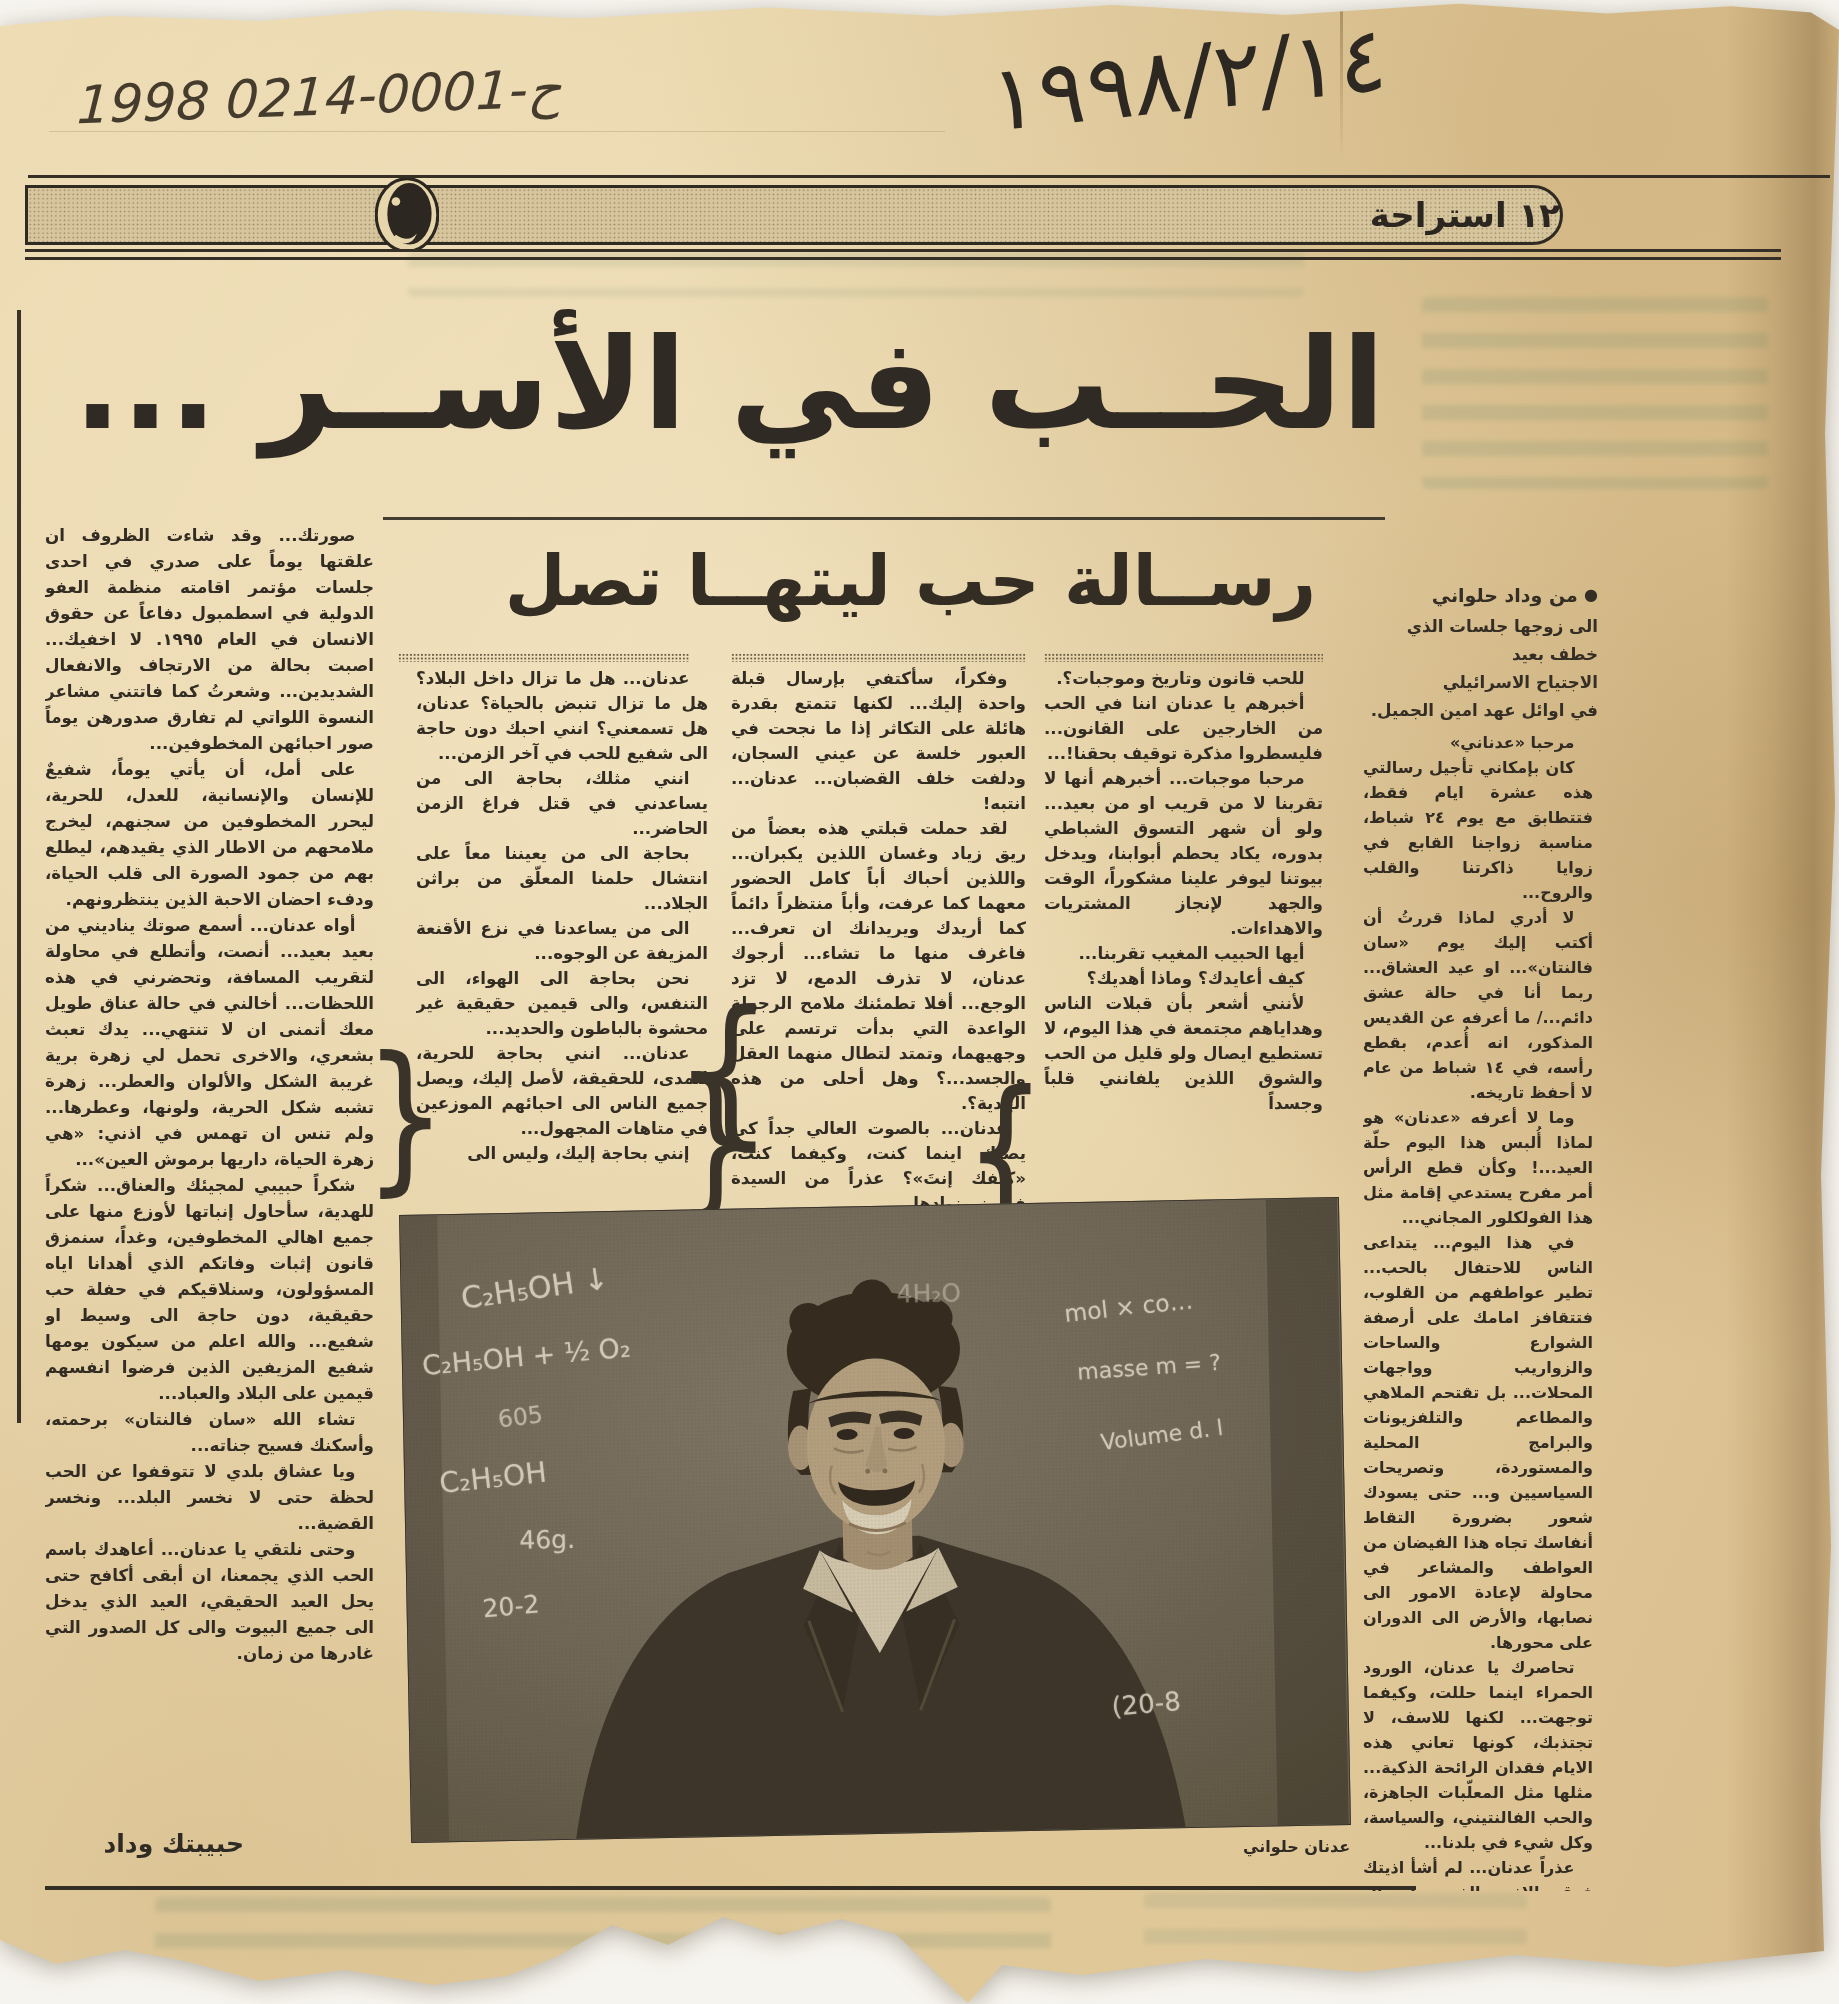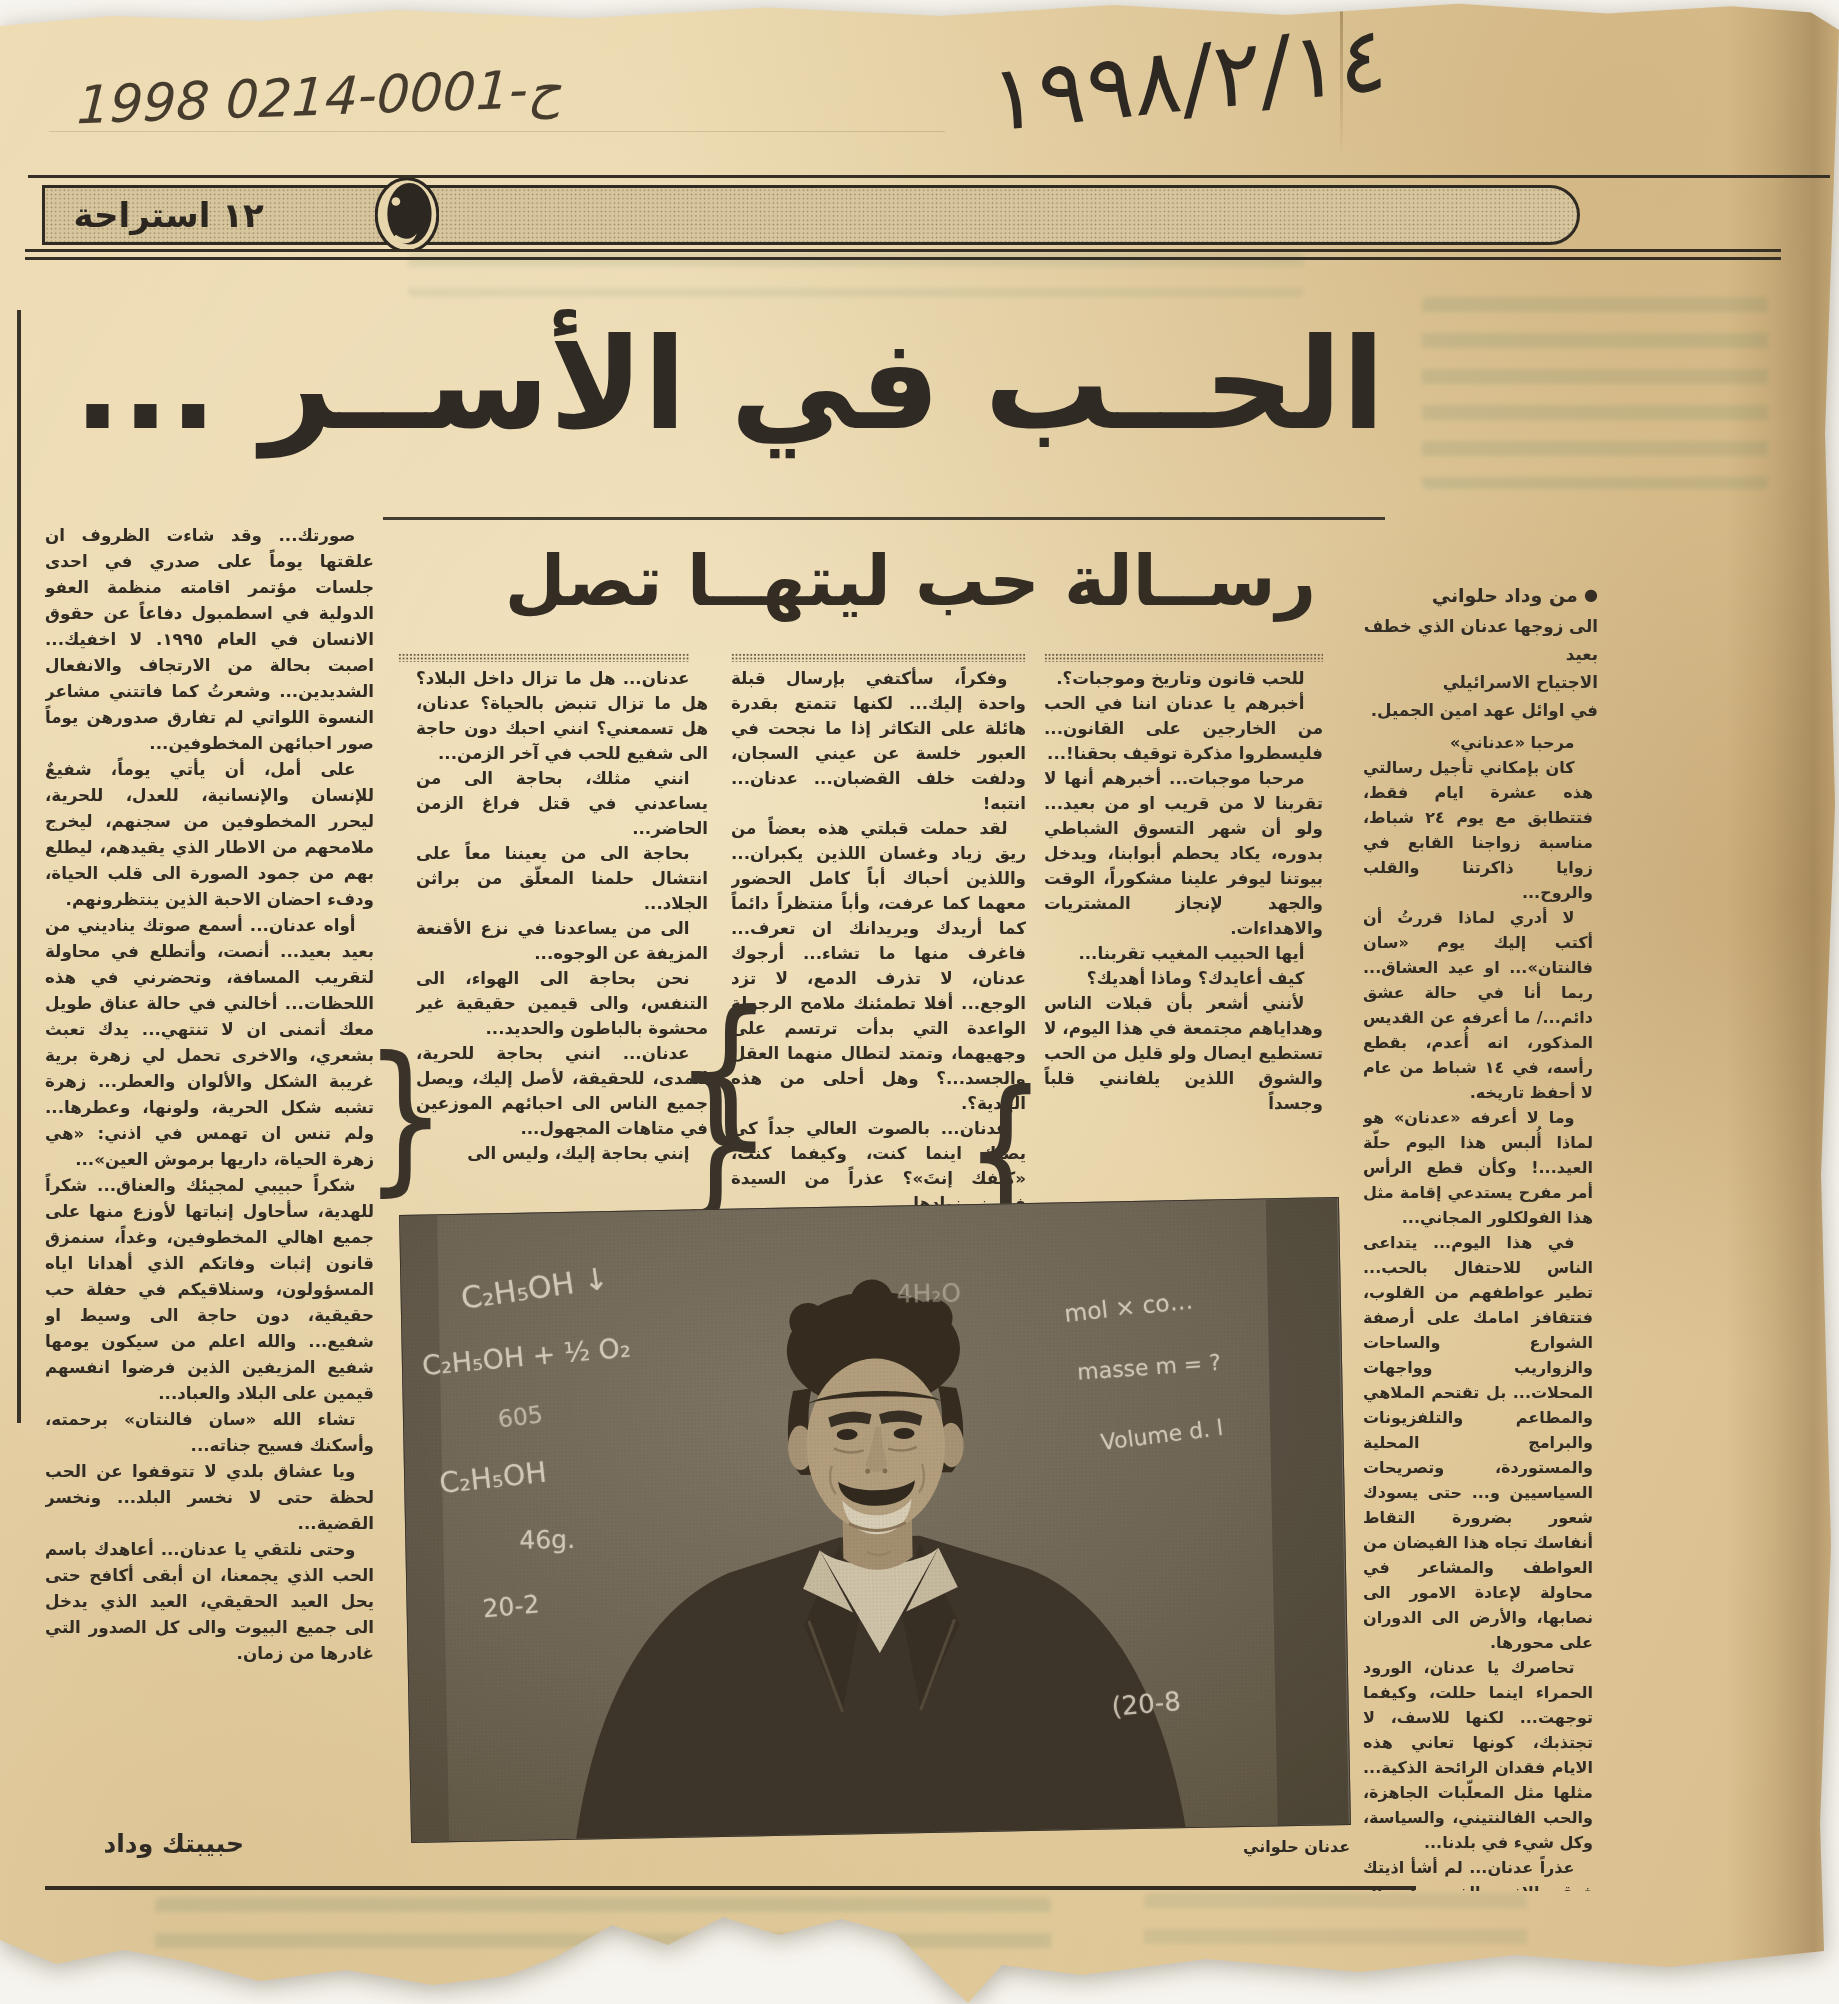--- a/index.html
+++ b/index.html
@@ -30,21 +30,21 @@
   .hand-code{position:absolute;left:77px;top:67px;width:470px;font-size:52px;letter-spacing:4.3px;
     color:#463c2e;transform:rotate(-2deg) skewX(-5deg);font-style:italic;white-space:nowrap;}
   .hand-date{position:absolute;left:989px;top:25px;width:420px;font-size:90px;color:#2d2822;
     transform:rotate(-6deg) skewX(-4deg);white-space:nowrap;direction:ltr;}
 
   
   .rule{position:absolute;background:#352f26;}
   .band{position:absolute;left:25px;top:185px;width:1538px;height:60px;background-color:#d7c59d;
     background-image:radial-gradient(circle,#96865f 0.8px,transparent 0.9px);background-size:4.3px 4.3px;
     border:3.1px solid #2f2a22;border-radius:0 37px 37px 0;box-sizing:border-box;
-    display:flex;align-items:center;margin-left:17px;}
+    display:flex;align-items:center;justify-content:flex-end;}
   .band-label{font-size:34px;font-weight:bold;color:#2b2620;direction:rtl;padding-left:28.4px;letter-spacing:1.2px;}
   .ornament{position:absolute;left:375px;top:178px;width:64px;height:74px;}
 
   
   .headline{position:absolute;left:383px;top:286px;width:1002px;height:204px;direction:rtl;
     text-align:center;font-size:126px;font-weight:bold;color:#2f2a23;line-height:198px;white-space:nowrap;}
   .headline-rule{position:absolute;left:383px;top:517px;width:1002px;height:3.1px;background:#423c31;}
   .subheadline{position:absolute;left:525px;top:529px;width:791px;height:105px;direction:rtl;
     text-align:center;font-size:70px;font-weight:bold;color:#30
 2b24;line-height:105px;white-space:nowrap;}
@@ -141,21 +141,21 @@
 
       <div class="headline">الحــب في الأســر ...</div>
       <div class="headline-rule"></div>
       <div class="subheadline">رســالة حب ليتهــا تصل</div>
 
       <div class="byline">
         <div class="byline-author">
           <span class="byline-bullet">●</span><span>من وداد حلواني</span>
         </div>
         <div>
-            <div class="byline-line">الى زوجها عدنان الذي خطف بعيد</div>
+            <div class="byline-line">الى زوجها جلسات الذي خطف بعيد</div>
             <div class="byline-line">الاجتياح الاسرائيلي</div>
             <div class="byline-line">في اوائل عهد امين الجميل.</div>
           </div>
       </div>
 
       <div class="dots-strip" style="left:398px;width:292px;"></div>
       <div class="dots-strip" style="left:731px;width:295px;"></div>
       <div class="dots-strip" style="left:1044px;width:279px;"></div>
 
       <div class="col col-rm">

